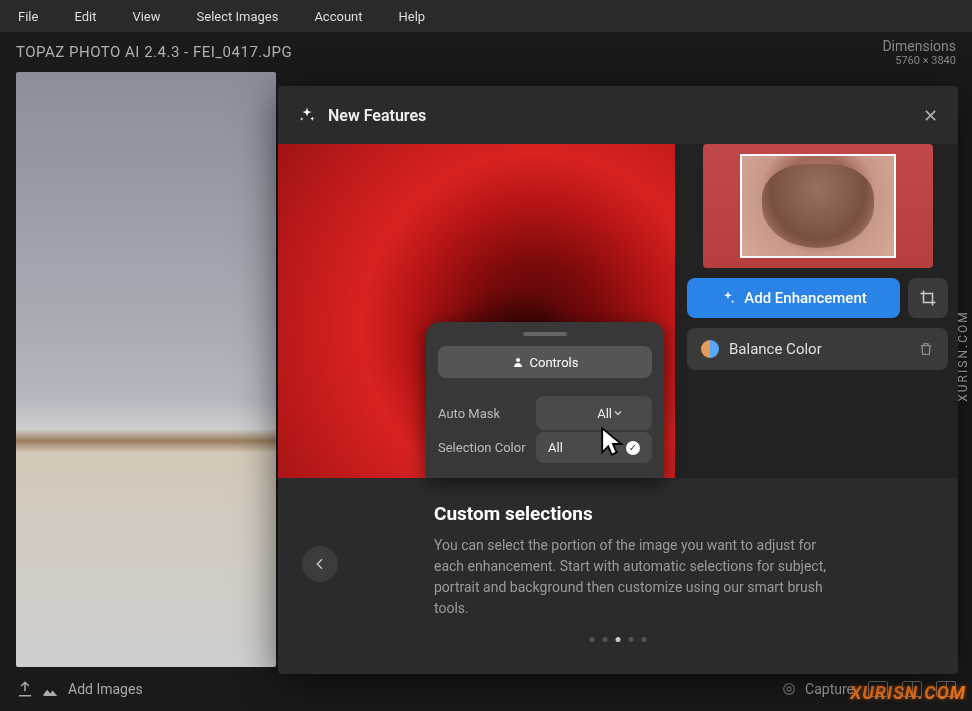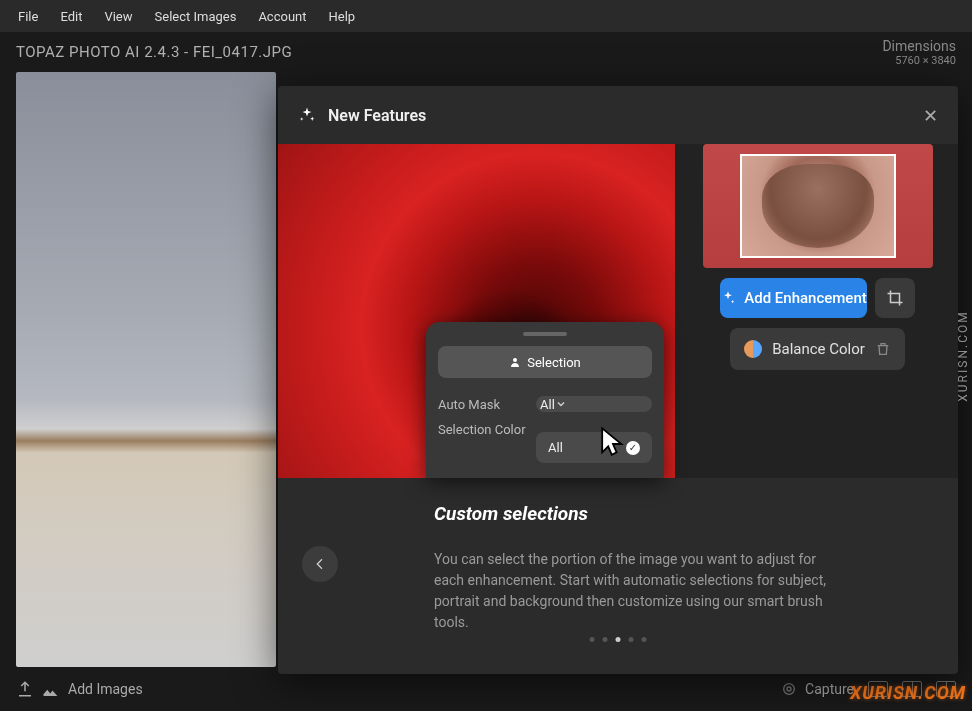--- a/index.html
+++ b/index.html
@@ -1,17 +1,17 @@
 <!DOCTYPE html>
 <html><head>
 <meta charset="utf-8">
 <style>
 * { margin: 0; padding: 0; box-sizing: border-box; font-family: -apple-system, BlinkMacSystemFont, "Segoe UI", Roboto, sans-serif; }
 body { width: 972px; height: 711px; background: #1a1a1a; color: #e0e0e0; overflow: hidden; position: relative; }
-.menubar { height: 32px; background: #2a2a2a; display: flex; align-items: center; padding: 0 8px; gap: 2px; }
+.menubar { height: 32px; background: #2a2a2a; display: flex; align-items: center; padding: 0 8px; gap: 16px; }
 .menubar span { padding: 4px 10px; font-size: 13px; color: #ddd; cursor: default; }
 .titlebar { height: 40px; display: flex; align-items: center; justify-content: space-between; padding: 0 16px; }
 .title { color: #b0b0b0; font-weight: 400; letter-spacing: 0.5px; font-size: 15px; }
 .dim { text-align: right; font-size: 11px; color: #888; }
 .dim .lbl { display: block; font-size: 14px; }
 .workspace { position: relative; height: 595px; display: flex; }
 .preview { width: 260px; margin-left: 16px; background: linear-gradient(180deg, #8a8e9a 0%, #a6aab3 40%, #b5b8c0 55%, #cfcfcf 60%, #9a7d5e 62%, #d4c9b8 64%, #cfcfcf 100%); border-radius: 2px; }
 .footer { position: absolute; bottom: 0; left: 0; right: 0; height: 44px; background: #1a1a1a; display: flex; align-items: center; padding: 0 16px; gap: 8px; }
 .foot-btn { display: flex; align-items: center; gap: 8px; color: #aaa; font-size: 14px; }
 .foot-right { margin-left: auto; display: flex; align-items: center; gap: 14px; color: #777; }
@@ -25,48 +25,48 @@
 .modal { position: absolute; left: 278px; top: 86px; width: 680px; height: 588px; background: #2b2b2b; border-radius: 4px; box-shadow: 0 8px 40px rgba(0,0,0,0.6); overflow: hidden; }
 .modal-hdr { height: 58px; display: flex; align-items: center; padding: 16px 20px; gap: 12px; }
 .modal-hdr .ttl { color: #f0f0f0; font-size: 16px; font-weight: 600; }
 .modal-hdr .close { margin-left: auto; color: #aaa; font-size: 18px; cursor: pointer; }
 .sparkle { width: 18px; height: 18px; }
 
 .carousel { position: relative; height: 334px; background: #222; display: flex; gap: 12px; padding: 0; }
 .big-img { width: 397px; height: 334px; background: radial-gradient(circle at 65% 55%, #4a0606 0%, #7a0a0a 20%, #b81515 40%, #d92222 55%, #c71c1c 70%, #a01414 100%); position: relative; }
 .big-img::after { content: ""; position: absolute; inset: 0; background: radial-gradient(ellipse at 58% 62%, rgba(0,0,0,0.55) 0%, rgba(0,0,0,0.3) 8%, transparent 22%); }
 
-.right-col { flex: 1; padding-right: 10px; display: flex; flex-direction: column; gap: 10px; align-items: center; }
+.right-col { flex: 1; padding-right: 10px; display: flex; flex-direction: column; gap: 10px; }
 .thumb { margin: 0 auto; width: 230px; height: 124px; background: linear-gradient(180deg, #c04848 0%, #b53e3e 100%); border-radius: 4px; position: relative; display: flex; align-items: center; justify-content: center; }
 .thumb-inner { width: 156px; height: 104px; border: 2px solid #fff; background: radial-gradient(circle at 50% 40%, #d8b8a8 0%, #b88878 20%, #a06858 40%, #c89888 60%, #d8a898 100%); position: relative; }
 .dog { position: absolute; inset: 8px 20px; background: radial-gradient(ellipse at 50% 30%, #9a7060 0%, #8a6050 30%, #7a5040 60%, transparent 100%); border-radius: 40% 40% 50% 50%; }
 .add-enh { background: #2a84e8; color: #fff; height: 40px; border-radius: 8px; display: flex; align-items: center; justify-content: center; gap: 8px; font-size: 15px; font-weight: 500; }
 .add-row { display: flex; gap: 8px; }
 .add-row .add-enh { flex: 1; }
 .crop-btn { width: 40px; height: 40px; background: #3a3a3a; border-radius: 8px; display: flex; align-items: center; justify-content: center; }
 .balance { background: #3a3a3a; height: 42px; border-radius: 8px; display: flex; align-items: center; padding: 0 14px; gap: 10px; font-size: 15px; color: #e0e0e0; }
 .bal-icon { width: 18px; height: 18px; border-radius: 50%; background: conic-gradient(#5aa7ff 0 180deg, #e89a5a 180deg 360deg); }
 .trash { margin-left: auto; color: #888; }
 
 
 .float-panel { position: absolute; left: 148px; bottom: 0; width: 238px; height: 156px; background: #383838; border-radius: 14px 14px 0 0; box-shadow: 0 4px 20px rgba(0,0,0,0.6); padding: 10px 12px 0; }
 .handle { width: 44px; height: 4px; background: #666; border-radius: 2px; margin: 0 auto 10px; }
 .seg { display: flex; gap: 6px; margin-bottom: 18px; }
 .seg-btn { flex: 1; height: 32px; border-radius: 8px; display: flex; align-items: center; justify-content: center; gap: 6px; font-size: 13px; color: #ccc; }
 .seg-btn.active { background: #555; color: #fff; }
 .row { display: flex; align-items: center; gap: 10px; margin-bottom: 10px; font-size: 13px; color: #bbb; }
 .row .lbl { width: 88px; }
-.dd { flex: 1; height: 16px; background: #4a4a4a; border-radius: 8px; display: flex; align-items: center; padding: 0 4px; justify-content: flex-start; color: #eee; position: relative; }
+.dd { flex: 1; height: 34px; background: #4a4a4a; border-radius: 8px; display: flex; align-items: center; padding: 0 28px; justify-content: flex-end; color: #eee; position: relative; }
 .dd-open { position: absolute; left: 0; right: 0; top: 36px; background: #4a4a4a; border-radius: 8px; padding: 8px 12px; display: flex; align-items: center; justify-content: space-between; }
 .check { width: 14px; height: 14px; border-radius: 50%; background: #fff; display: flex; align-items: center; justify-content: center; font-size: 10px; color: #333; }
 .cursor { position: absolute; left: 320px; top: 282px; z-index: 10; }
 
 .desc-area { padding: 24px 36px 12px 36px; position: relative; height: 178px; }
 .back-btn { position: absolute; left: 24px; top: 68px; width: 36px; height: 36px; border-radius: 50%; background: #3c3c3c; display: flex; align-items: center; justify-content: center; color: #ccc; }
-.desc-area h3 { color: #fff; font-size: 19px; margin-bottom: 24px; margin-left: 120px; font-style: italic; }
+.desc-area h3 { color: #fff; font-size: 19px; margin-bottom: 10px; margin-left: 120px; }
 .desc-area p { color: #9a9a9a; font-size: 14px; line-height: 1.5; margin-left: 120px; max-width: 400px; }
 .dots { position: absolute; bottom: 14px; left: 50%; transform: translateX(-50%); display: flex; gap: 8px; }
 .dot { width: 5px; height: 5px; border-radius: 50%; background: #555; }
 .dot.active { background: #ccc; }
 
 svg { display: block; }
 </style>
 </head>
 <body>
 
@@ -133,21 +133,21 @@
     <div class="big-img"></div>
 
     <div class="float-panel">
       <div class="handle"></div>
       <div class="seg">
         <div class="seg-btn active">
           <svg width="12" height="12" viewBox="0 0 24 24" fill="#fff">
               <circle cx="12" cy="8" r="4"></circle>
               <path d="M4 22c0-5 4-8 8-8s8 3 8 8z"></path>
             </svg>
-          <span>Selection</span>
+          <span>Controls</span>
         </div>
       </div>
       <div class="row">
         <span class="lbl">Auto Mask</span>
         <div class="dd">
           <span>All</span>
           <svg width="12" height="12" viewBox="0 0 24 24" fill="none" stroke="#ccc" stroke-width="3">
               <path d="M6 9l6 6 6-6"></path>
             </svg>
           <div class="dd-open">

